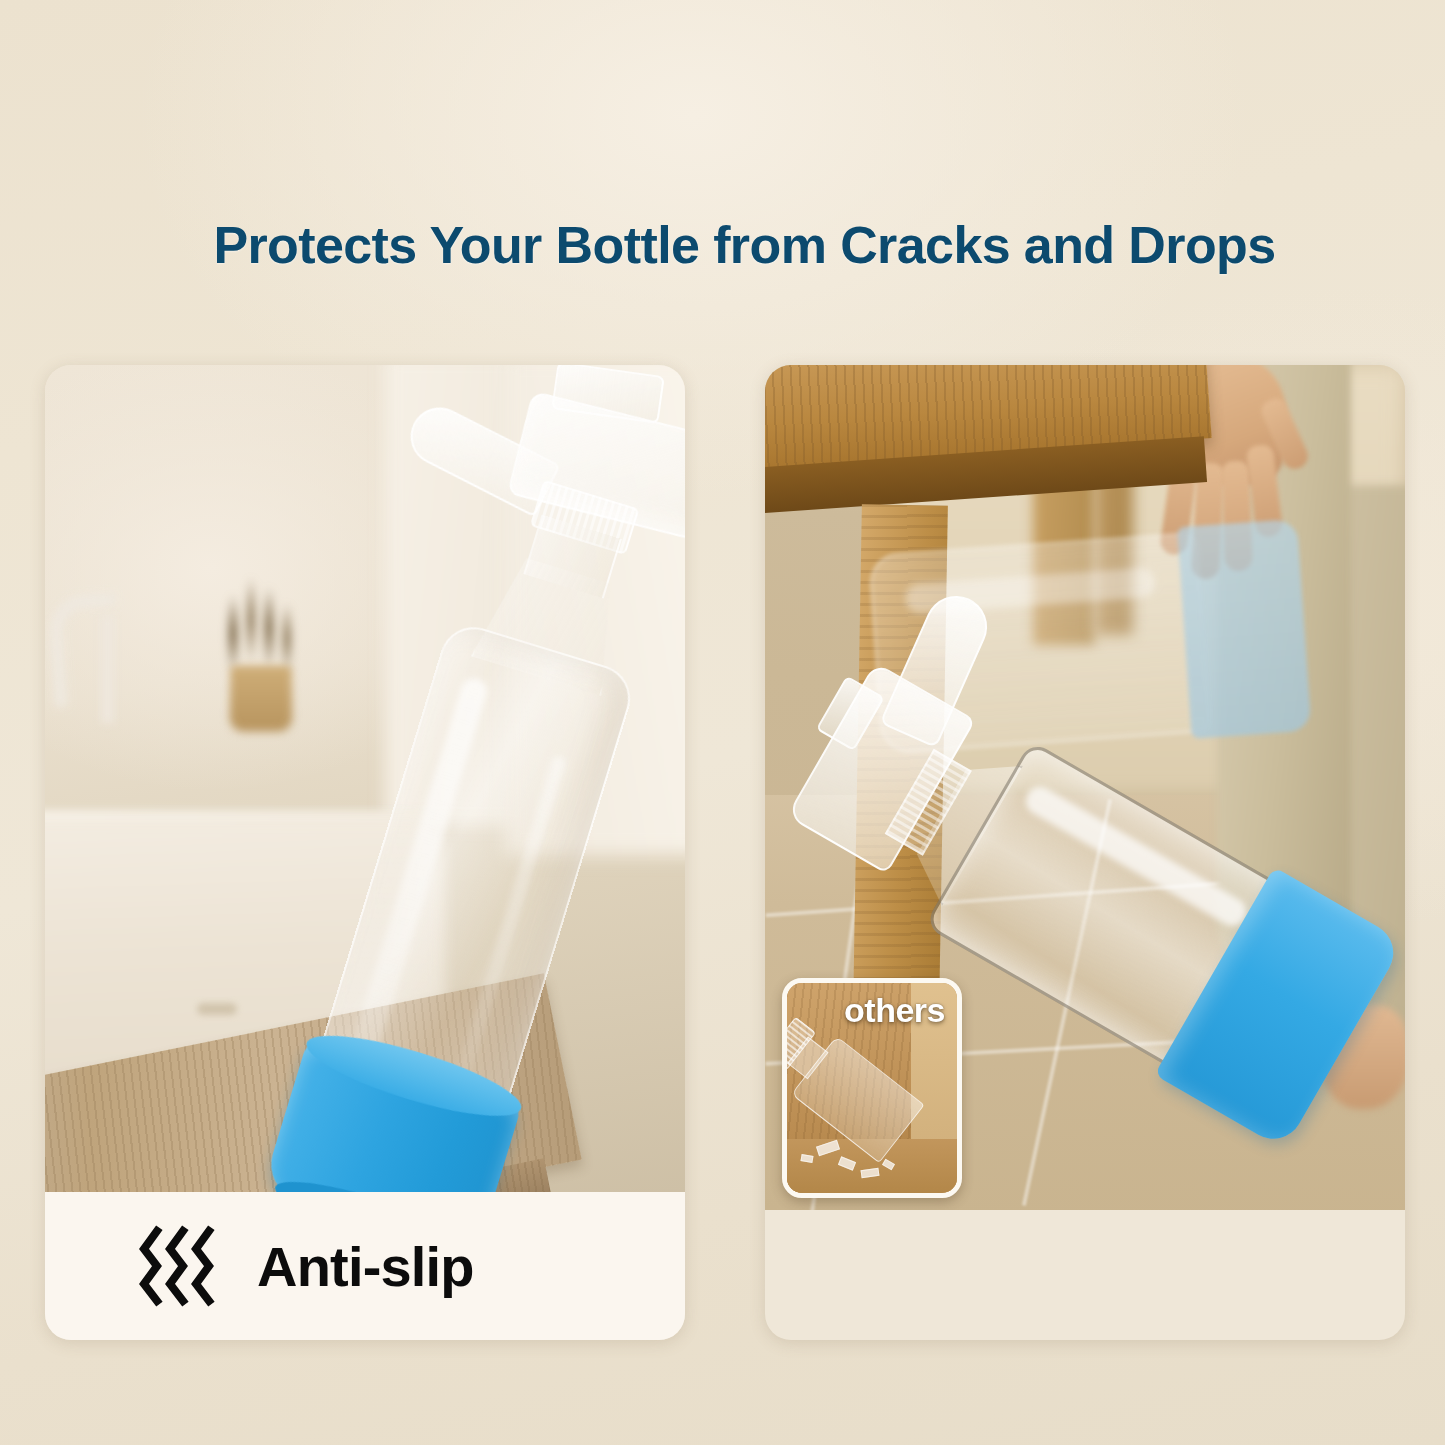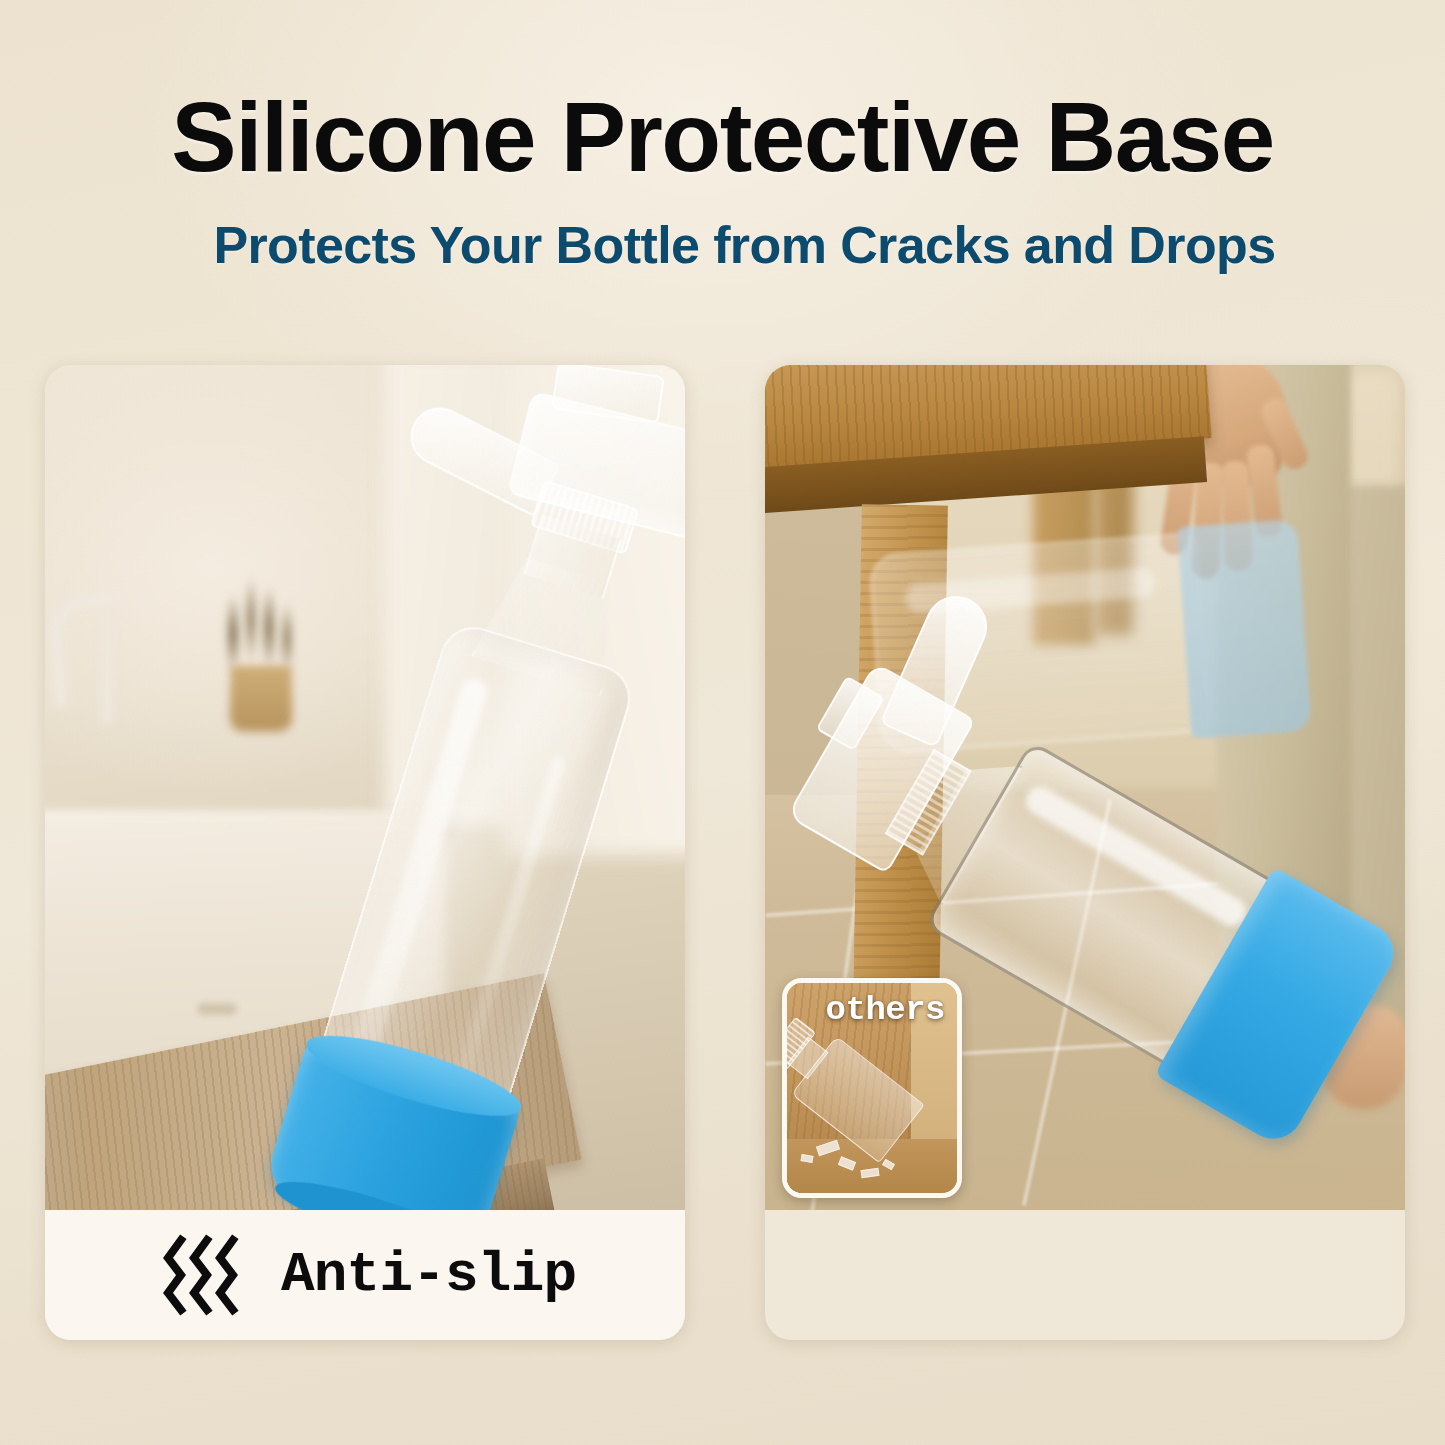--- a/index.html
+++ b/index.html
@@ -36,35 +36,34 @@
     text-shadow:0 1px 2px rgba(255,255,255,.5);
     margin-left:22px;
   }
 
   
   .panel {
     position:absolute; top:365px; width:640px; height:975px;
     border-radius:26px; overflow:hidden;
     background:#efe7d8;
     box-shadow:0 3px 16px rgba(120,100,70,.18);
-    font-family:Liberation Mono, monospace;
   }
   #panel-left  { left:45px;  }
   #panel-right { left:765px; }
 
   .photo {
     position:absolute; left:0; top:0; width:640px; height:845px;
     overflow:hidden;
   }
 
   .caption {
-    position:absolute; left:0; bottom:0; width:640px; height:130px;
+    position:absolute; left:0; bottom:0; width:640px; height:148px;
     background:#fbf6ef;
     display:flex; align-items:center; gap:34px;
-    padding-left:116px;
+    padding-left:92px;
   }
   .caption .cap-icon { width:86px; height:86px; flex:0 0 auto; display:block; }
   .caption .cap-text {
     font-size:56px; font-weight:bold; color:#0c0c0c;
     letter-spacing:-.8px; white-space:nowrap;
   }
 
   
   #scene-left {
     position:absolute; inset:0;
@@ -439,21 +438,20 @@
     position:absolute; right:12px; top:8px;
     font-size:34px; font-weight:bold; color:#ffffff;
     text-shadow:0 2px 4px rgba(60,40,15,.55), 0 0 2px rgba(0,0,0,.35);
     letter-spacing:-.5px;
   }
 </style>
 </head>
 <body>
 
 <div id="header">
-  <div id="title">Silicone Protective Base</div>
   <div id="subtitle">Protects Your Bottle from Cracks and Drops</div>
 </div>
 
 <div class="panel" id="panel-left">
 
   <div class="photo">
     <div id="scene-left">
       <div id="wall-column"></div>
       <div id="wall-right"></div>
       <div id="faucet"></div>

